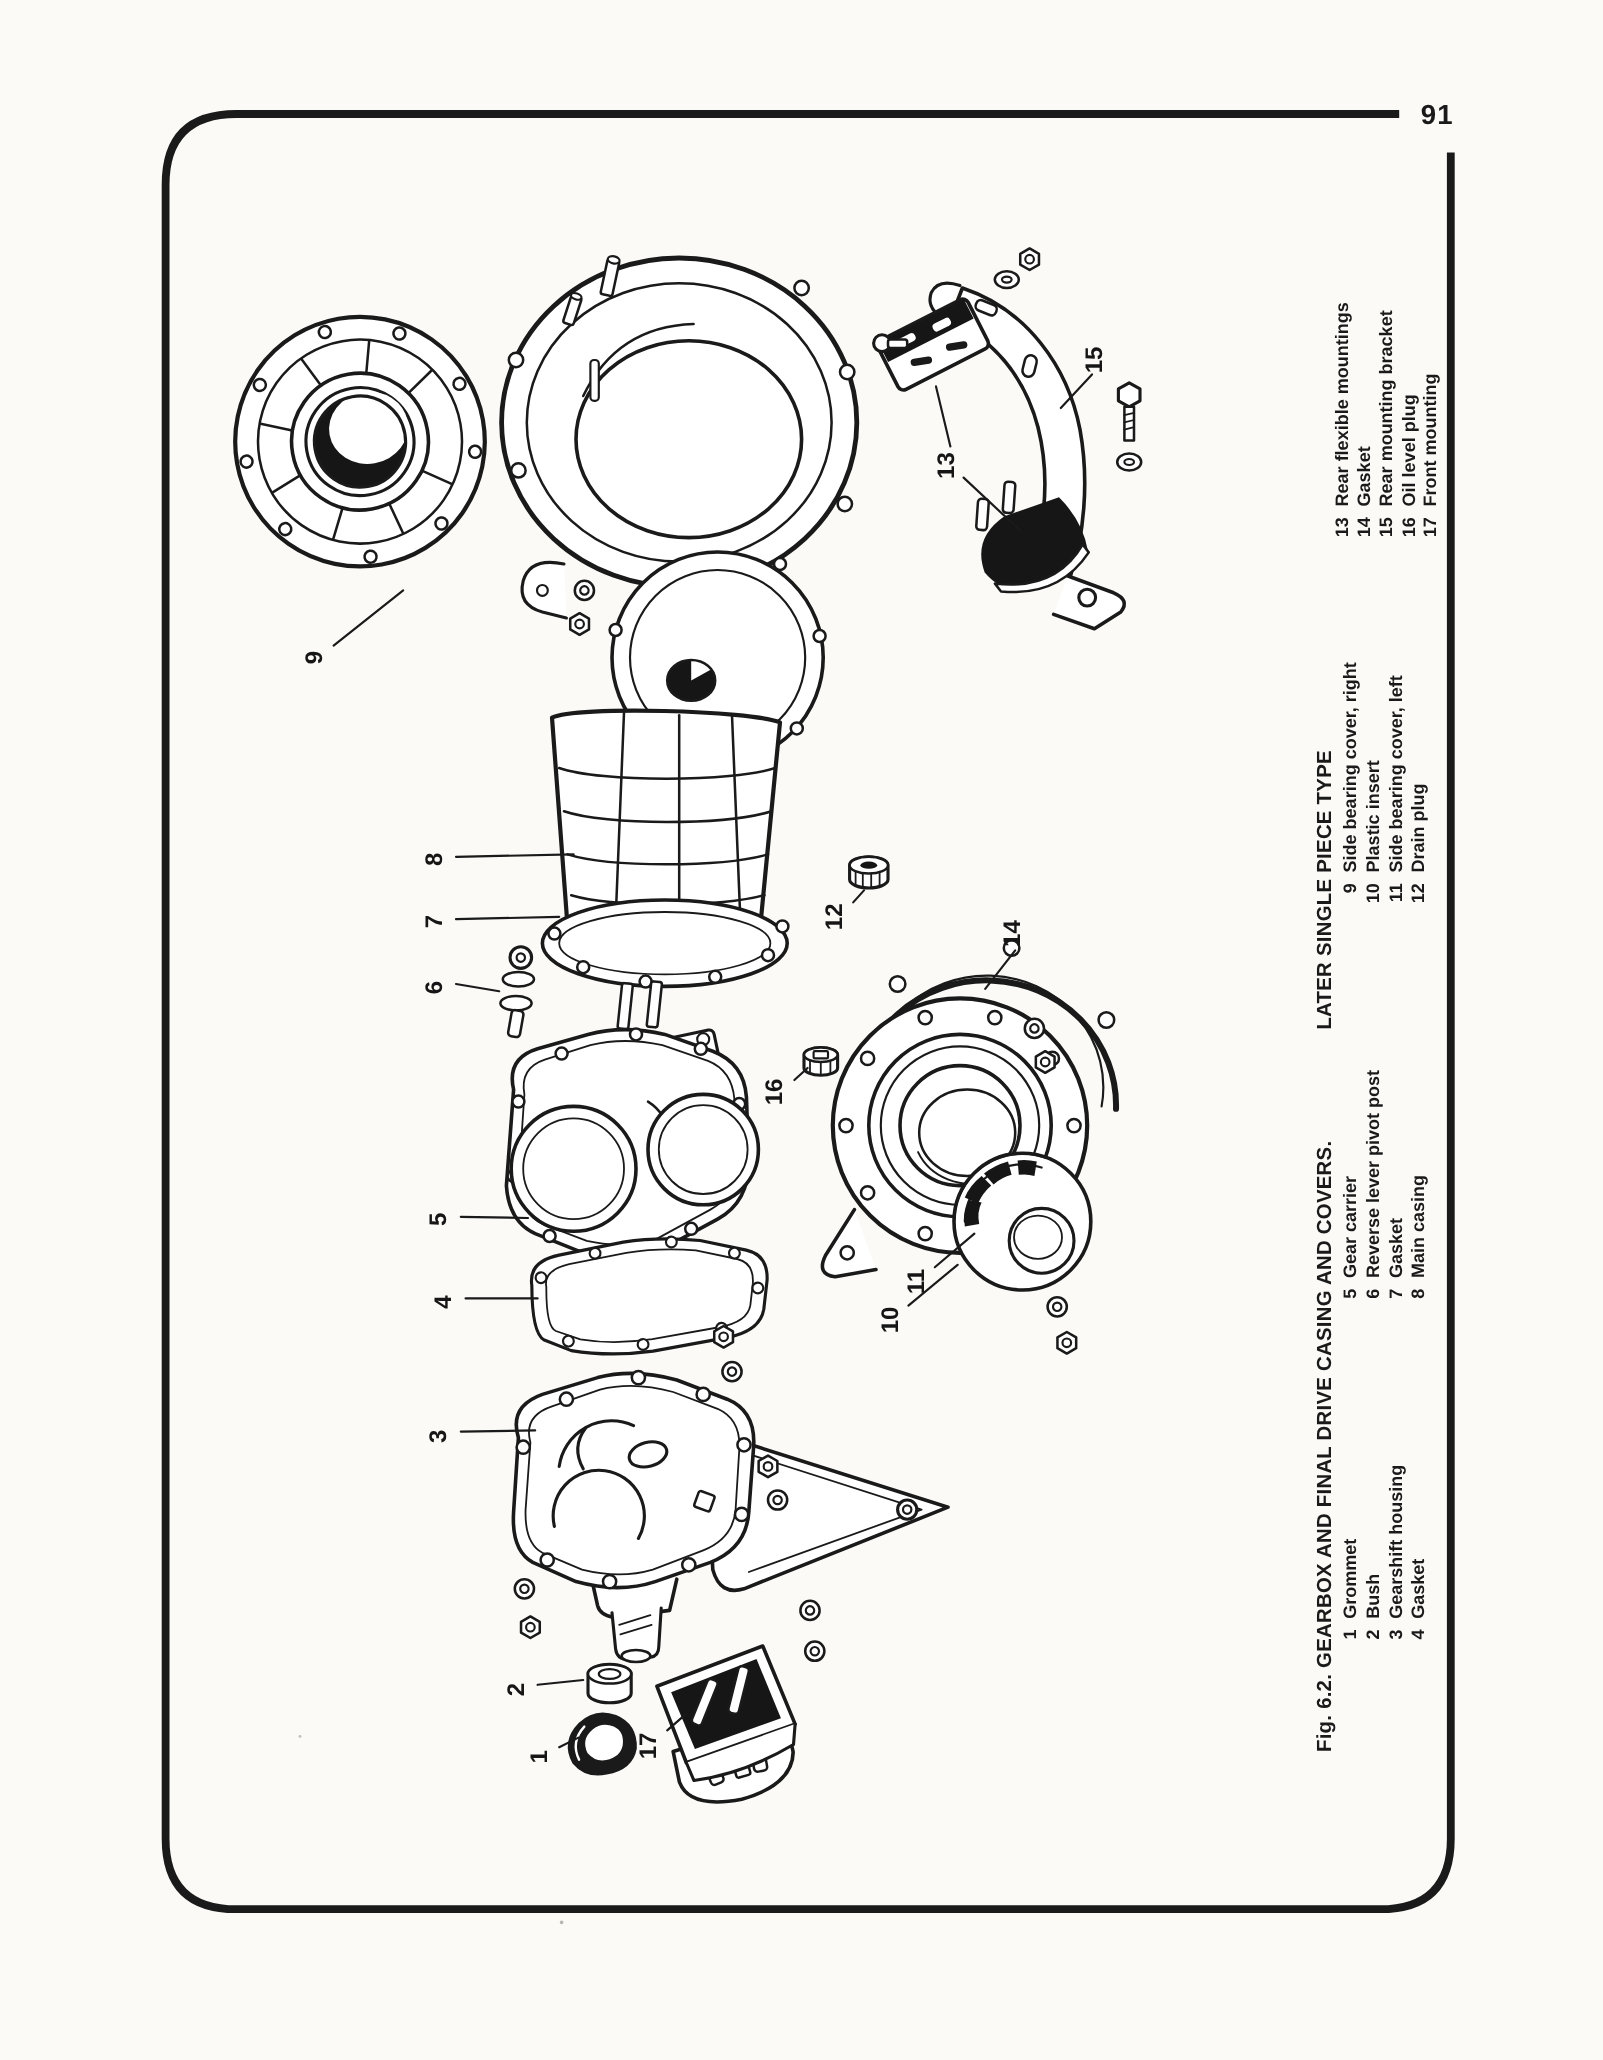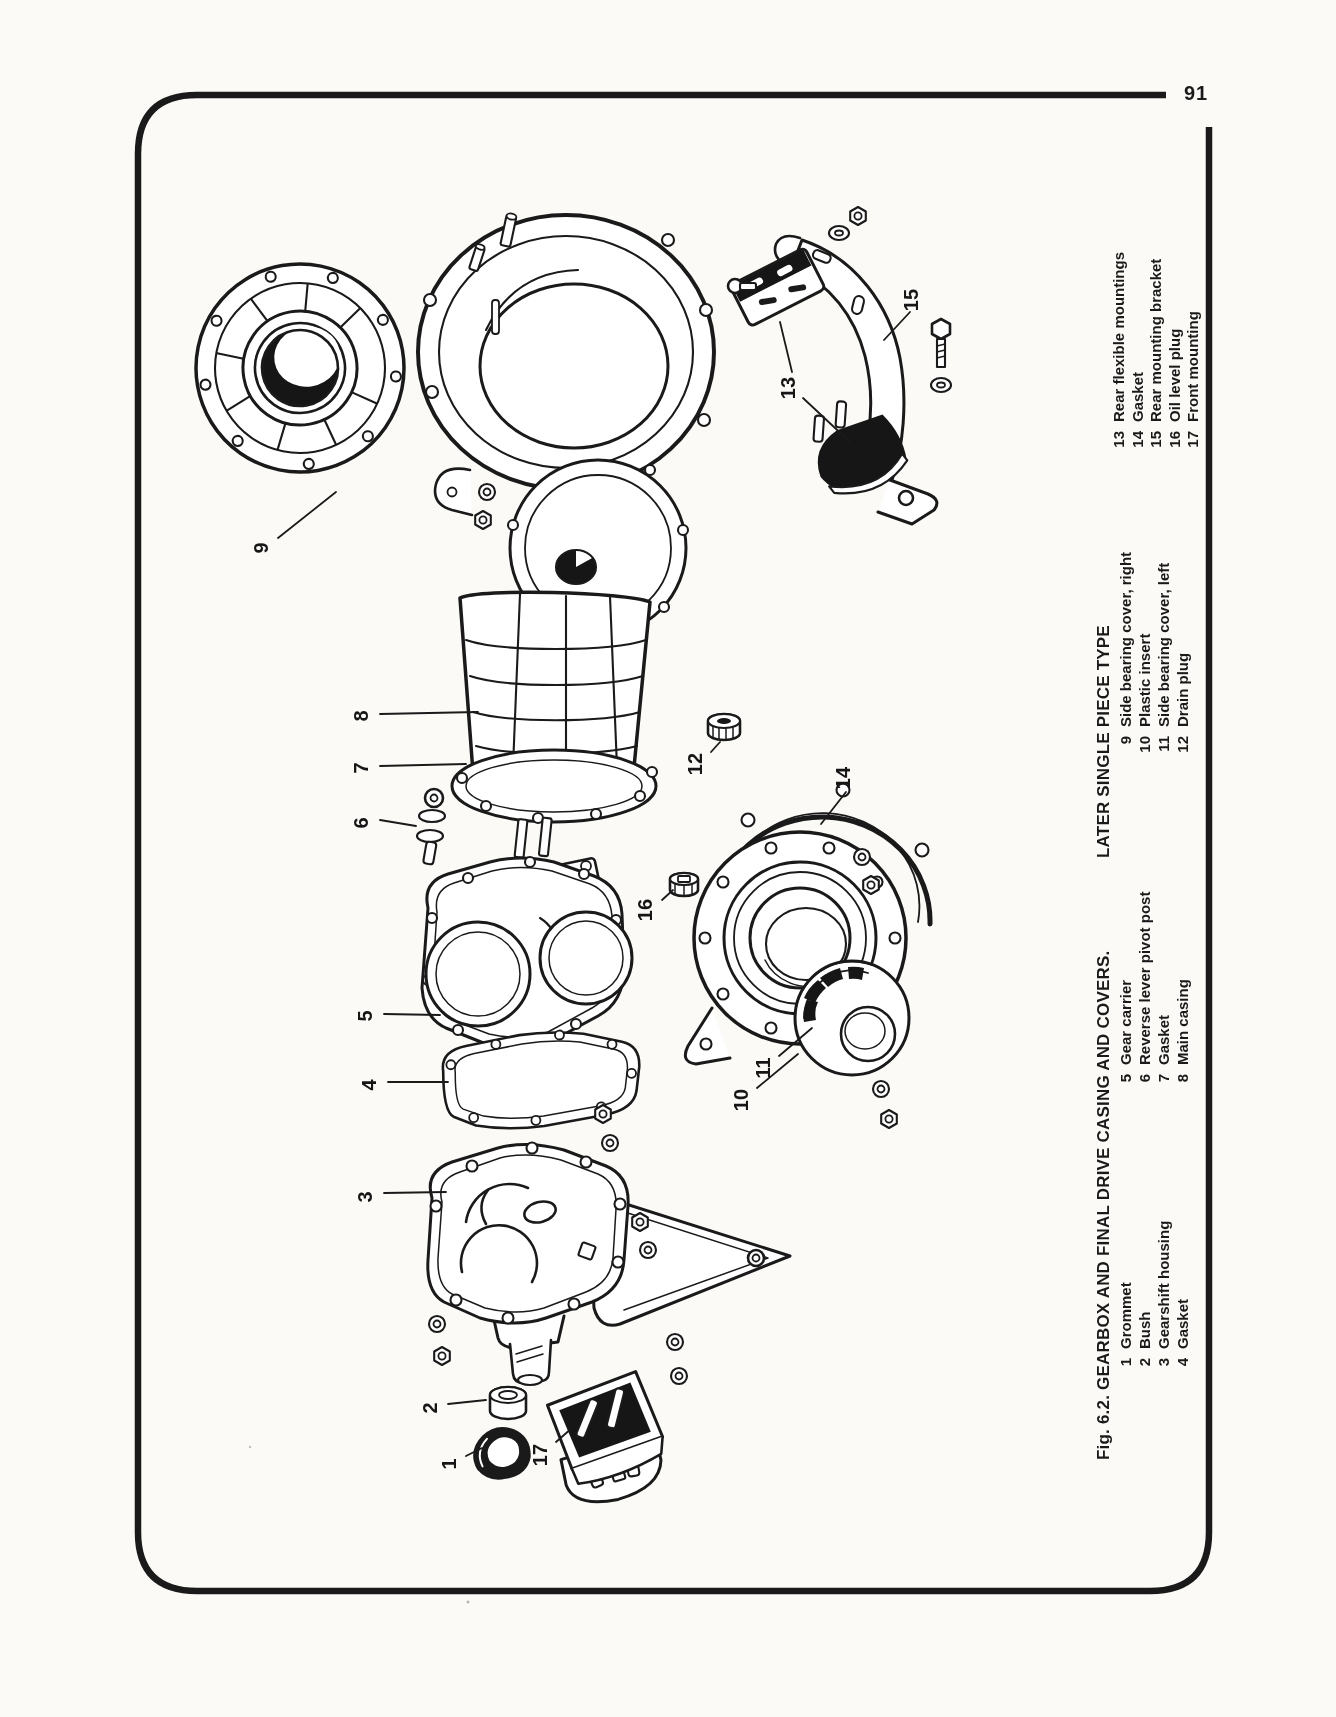--- a/index.html
+++ b/index.html
@@ -4,21 +4,21 @@
 <style>
   html,body{margin:0;padding:0;background:#fbfaf7;}
   .page{position:relative;width:1336px;height:1717px;background:#fbfaf7;overflow:hidden;
         font-family:"Liberation Sans",sans-serif;color:#1a1a1a;}
   svg{position:absolute;left:0;top:0;}
   svg *{stroke-linecap:round;stroke-linejoin:round;}
   .o{fill:#fff;stroke:#1a1a1a}.l{fill:none;stroke:#1a1a1a}.d{fill:#161616;stroke:none}
   .w1{stroke-width:1.5}.w18{stroke-width:1.8}.w2{stroke-width:2.1}.w25{stroke-width:2.6}
   .w3{stroke-width:3}.w35{stroke-width:3.5}.w4{stroke-width:4}.w5{stroke-width:5}
   .callout-num{font-family:"Liberation Sans",sans-serif;font-size:20px;font-weight:700;fill:#161616;}
-  .pagenum{position:absolute;left:1184px;top:82px;font-size:20px;font-weight:700;letter-spacing:1px;}
+  .pagenum{position:absolute;left:1184px;top:82px;font-size:23px;font-weight:700;letter-spacing:1px;}
   .vtext{position:absolute;transform-origin:0 0;transform:rotate(-90deg);white-space:nowrap;}
   .caption{font-size:17px;font-weight:700;letter-spacing:.2px;}
   .caption-main{left:1094px;top:1460px;}
   .caption-type{left:1094px;top:858px;}
   .parts-col{font-size:15px;font-weight:700;line-height:19px;}
   .pl-line{white-space:nowrap;}
   .pl-num{display:inline-block;min-width:24px;text-align:right;margin-right:9px;}
   #col-0{left:1116px;top:1382px;}
   #col-1{left:1116px;top:1098px;}
   #col-2{left:1116px;top:760px;}

